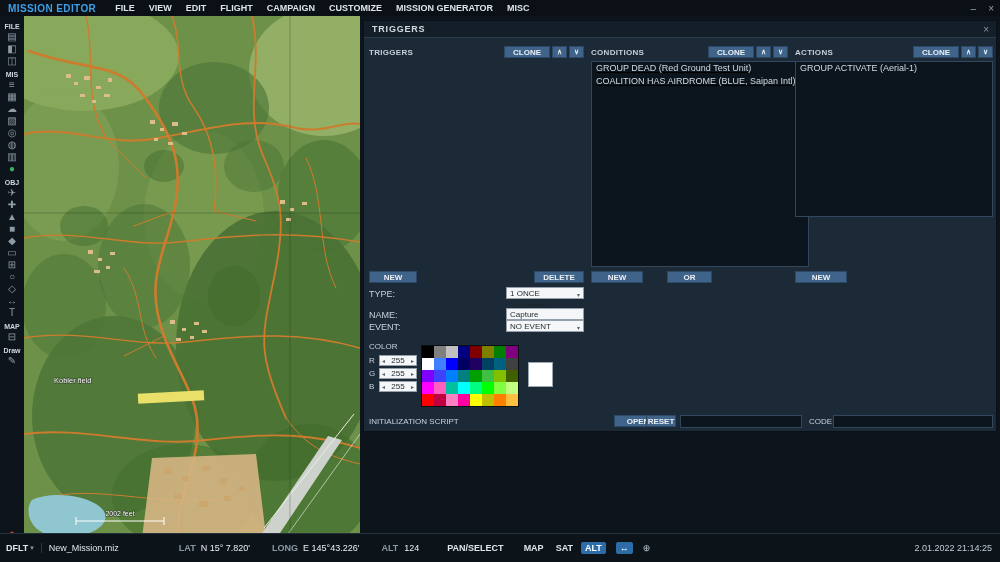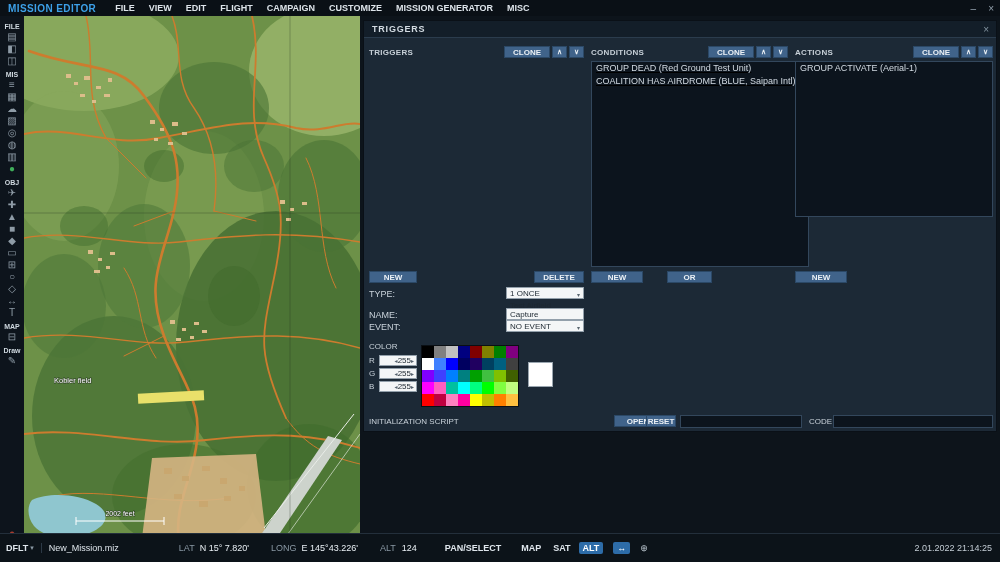--- a/index.html
+++ b/index.html
@@ -41,30 +41,30 @@
   .listbox{position:absolute;background:#0c141d;border:1px solid #33475c;overflow:hidden;}
   .list-item{font-size:9px;color:#d2dae2;line-height:13px;padding:0 4px;white-space:nowrap;overflow:hidden;}
   .list-item.selected{color:#5db4ea;background:#152a3c;}
   .abs{position:absolute;}
   .lbl{color:#c9d2da;font-size:9px;}
   .field{background:#f4f6f7;border:1px solid #93a0ab;color:#1c2730;font-size:8px;height:12px;
     display:flex;align-items:flex-end;padding:0 3px;}
   .dropdown{justify-content:space-between;}
   .dropdown .caret{color:#5a6770;font-size:6px;}
   .darkfield{background:#0c141d;border:1px solid #33475c;height:13px;}
-  .stepper{display:flex;justify-content:flex-end;align-items:center;background:#f4f6f7;
+  .stepper{display:flex;justify-content:space-between;align-items:center;background:#f4f6f7;
     border:1px solid #93a0ab;width:38px;height:11px;font-size:8px;color:#1c2730;padding:0 2px;}
   .stepper .arr{font-size:6px;color:#55626e;}
   .palette{display:grid;grid-template-columns:repeat(8,12px);grid-auto-rows:12px;border:1px solid #0a0f14;}
   .swatch{width:12px;height:12px;}
   .preview{border:1px solid #9aa6b0;}
   
   .statusbar{position:absolute;left:0;bottom:0;width:1000px;height:29px;background:#0c1319;
     border-top:1px solid #232f3b;display:flex;align-items:center;font-size:9px;color:#dfe6ec;z-index:30;}
-  .sb-dim{color:#8a98a4;font-weight:normal;}
+  .sb-dim{color:#8a98a4;font-weight:bold;}
   .sb-val{color:#eaf0f5;}
   .sb-div{width:1px;height:10px;background:#2c3946;margin:0 7px;}
   .sb-btn{padding:1px 4px;border-radius:2px;font-weight:bold;}
   .sb-btn.active{background:#2d6ca8;color:#fff;}
   .sb-icon{font-size:9px;padding:1px 4px;border-radius:2px;}
   .sb-caret{font-size:7px;color:#8a98a4;margin-left:2px;}
 </style>
 </head>
 <body>
 

